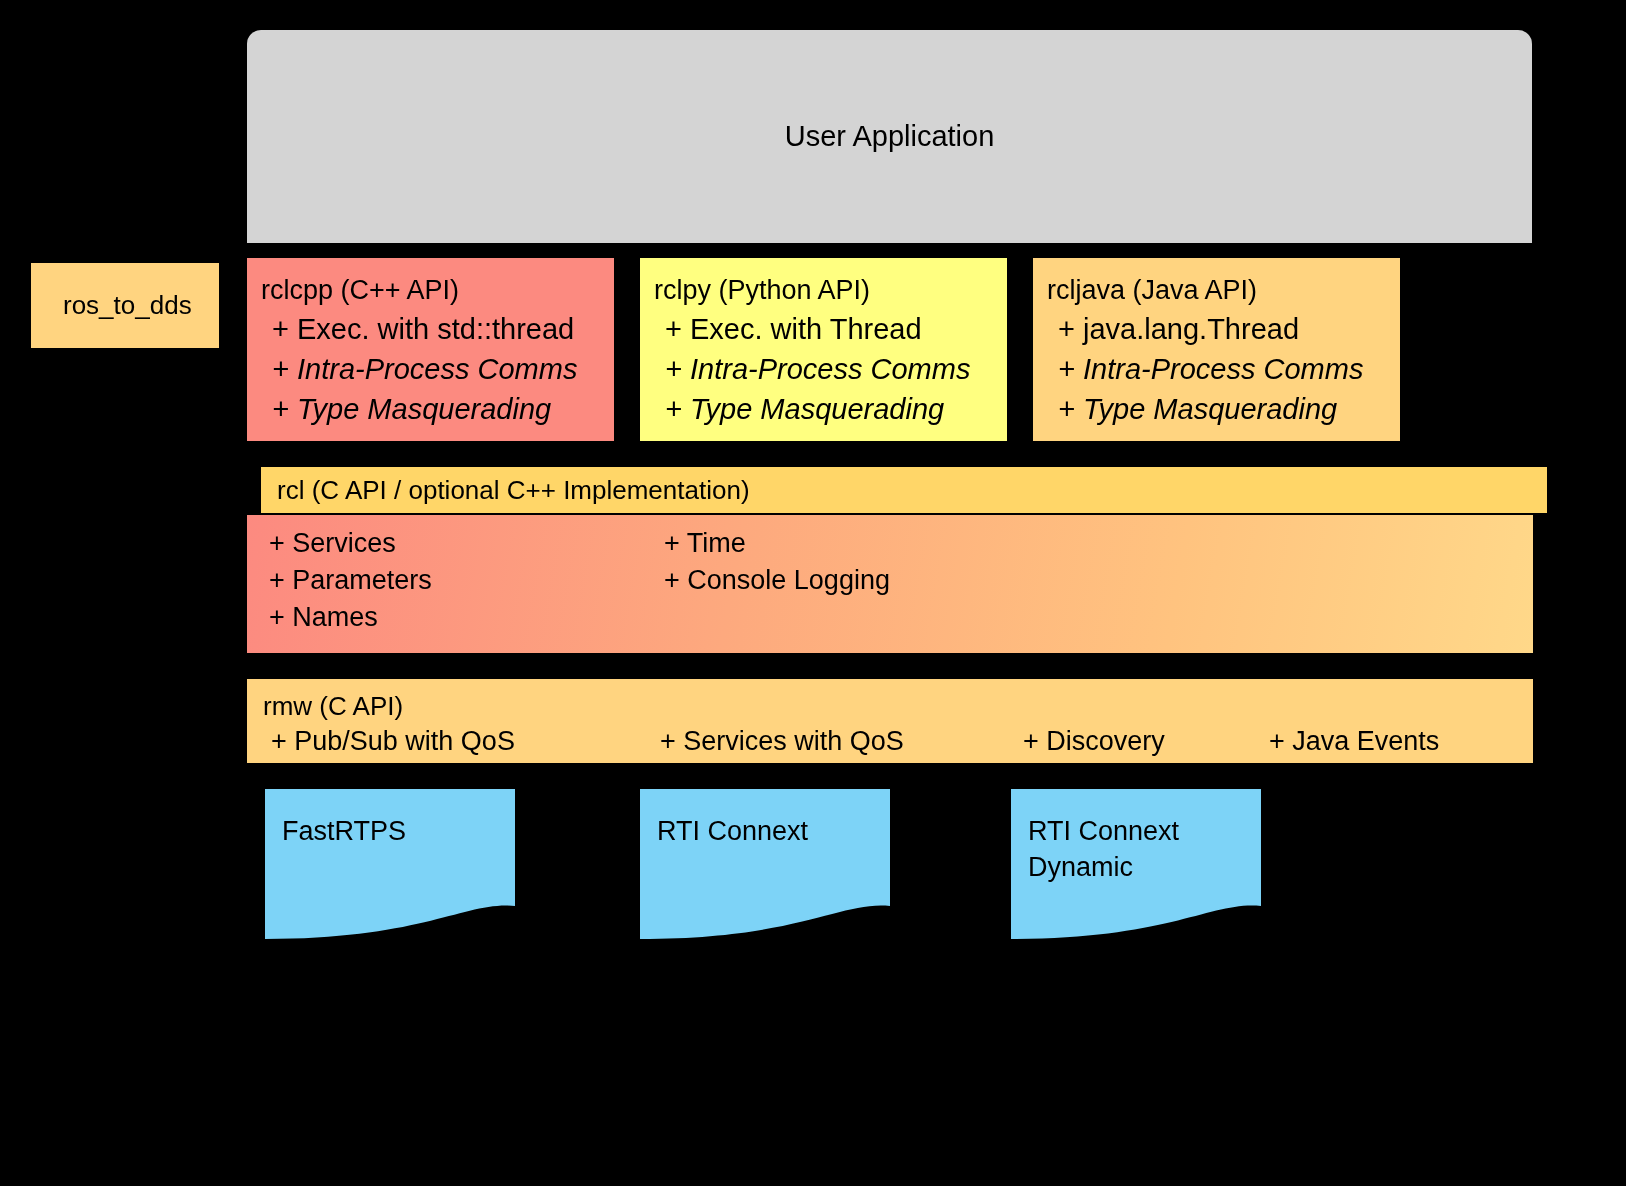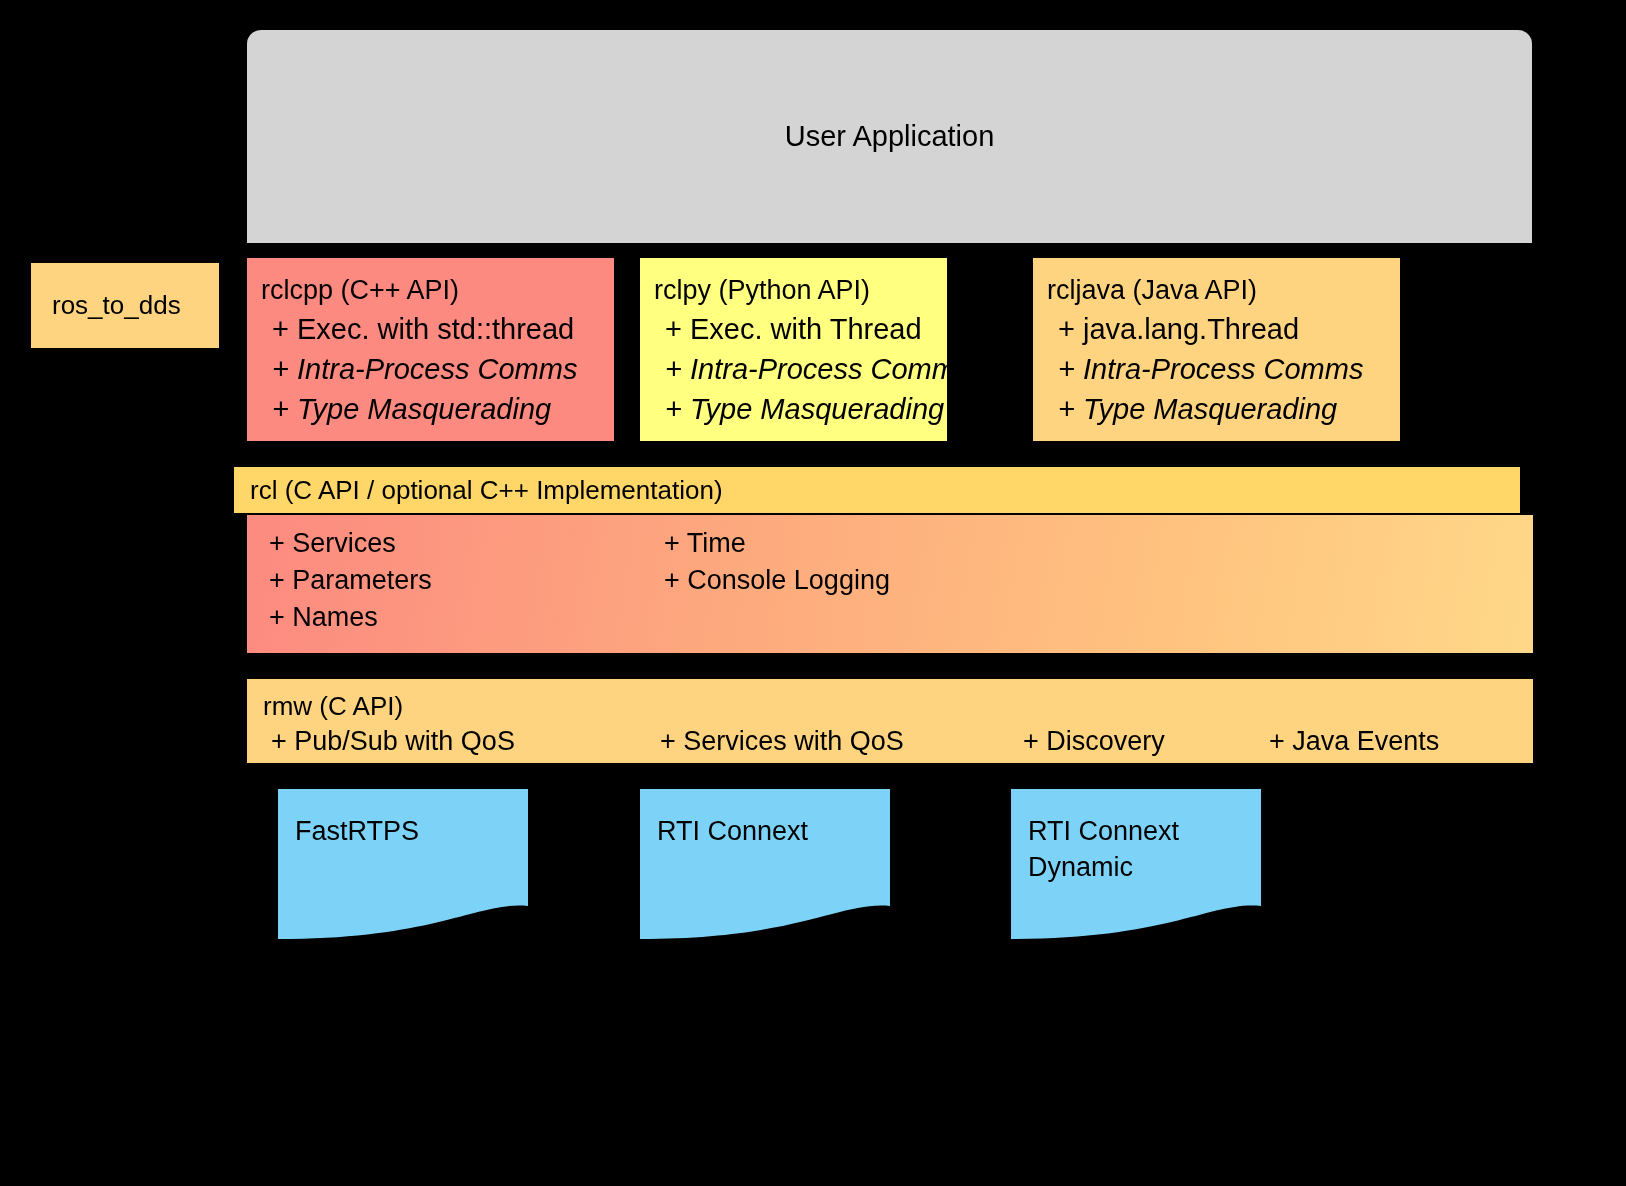--- a/index.html
+++ b/index.html
@@ -39,21 +39,21 @@
   }
   
   #ros-to-dds {
     left: 31px;
     top: 263px;
     width: 188px;
     height: 85px;
     background: #FFD480;
     display: flex;
     align-items: center;
-    padding-left: 21px;
+    padding-left: 32px;
   }
   #ros-to-dds .label { font-size: 26px; }
 
   
   .client-lib {
     top: 258px;
     height: 183px;
     padding: 14px 0 0 14px;
   }
   .client-lib .title {
@@ -63,26 +63,26 @@
   }
   .client-lib .feat {
     font-size: 29px;
     line-height: 1.38;
     white-space: nowrap;
     padding-left: 11px;
   }
   .client-lib .feat.ital { font-style: italic; }
 
   #rclcpp { left: 247px; width: 367px; background: #FC8A80; }
-  #rclpy  { left: 640px; width: 307px; background: #FFFF80; }
+  #rclpy  { left: 640px; width: 367px; background: #FFFF80; }
   #rcljava{ left: 1033px; width: 367px; background: #FFD480; }
 
   
   #rcl-header {
-    left: 234px;
+    left: 261px;
     top: 467px;
     width: 1286px;
     height: 46px;
     background: #FFD668;
     display: flex;
     align-items: center;
     padding-left: 16px;
   }
   #rcl-header .label { font-size: 26px; }
   #rcl-body {
@@ -136,21 +136,21 @@
   .dds svg { position: absolute; left: 0; top: 0; }
   .dds .dds-label {
     position: absolute;
     left: 17px;
     top: 25px;
     font-size: 27px;
     line-height: 1.32;
     color: #000000;
     white-space: pre-line;
   }
-  #dds-0 { left: 278px; top: 789px; }
+  #dds-0 { left: 265px; top: 789px; }
   #dds-1 { left: 640px; top: 789px; }
   #dds-2 { left: 1011px; top: 789px; }
 </style>
 </head>
 <body>
 
 <div id="canvas">
 
   <div class="box" id="user-app">
     <span class="label">User Application</span>

